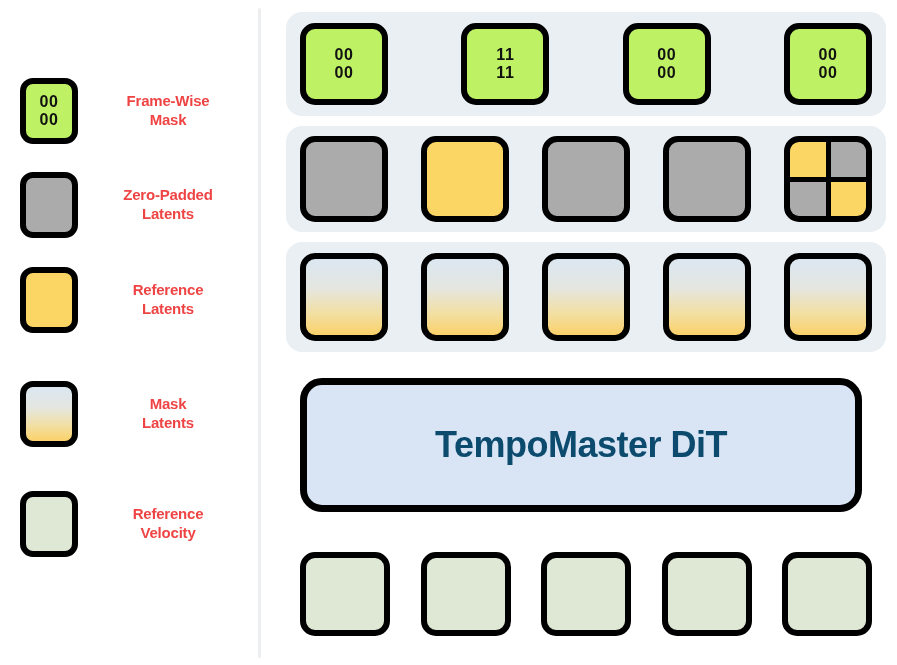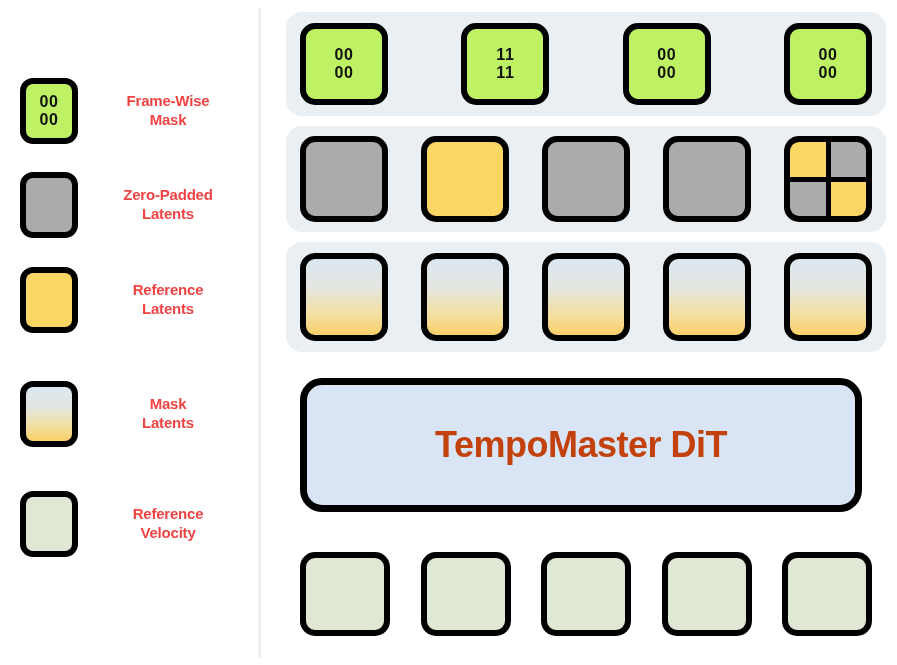--- a/index.html
+++ b/index.html
@@ -177,21 +177,21 @@
     border: 7px solid #000000;
     border-radius: 22px;
     box-sizing: border-box;
     display: flex;
     align-items: center;
     justify-content: center;
   }
   .model-label {
     font-size: 36px;
     font-weight: bold;
-    color: #c2410c;
+    color: #0c4a6e;
     letter-spacing: -0.5px;
   }
 </style>
 </head>
 <body>
 
 <div id="canvas">
 
   <div class="divider"></div>
 

